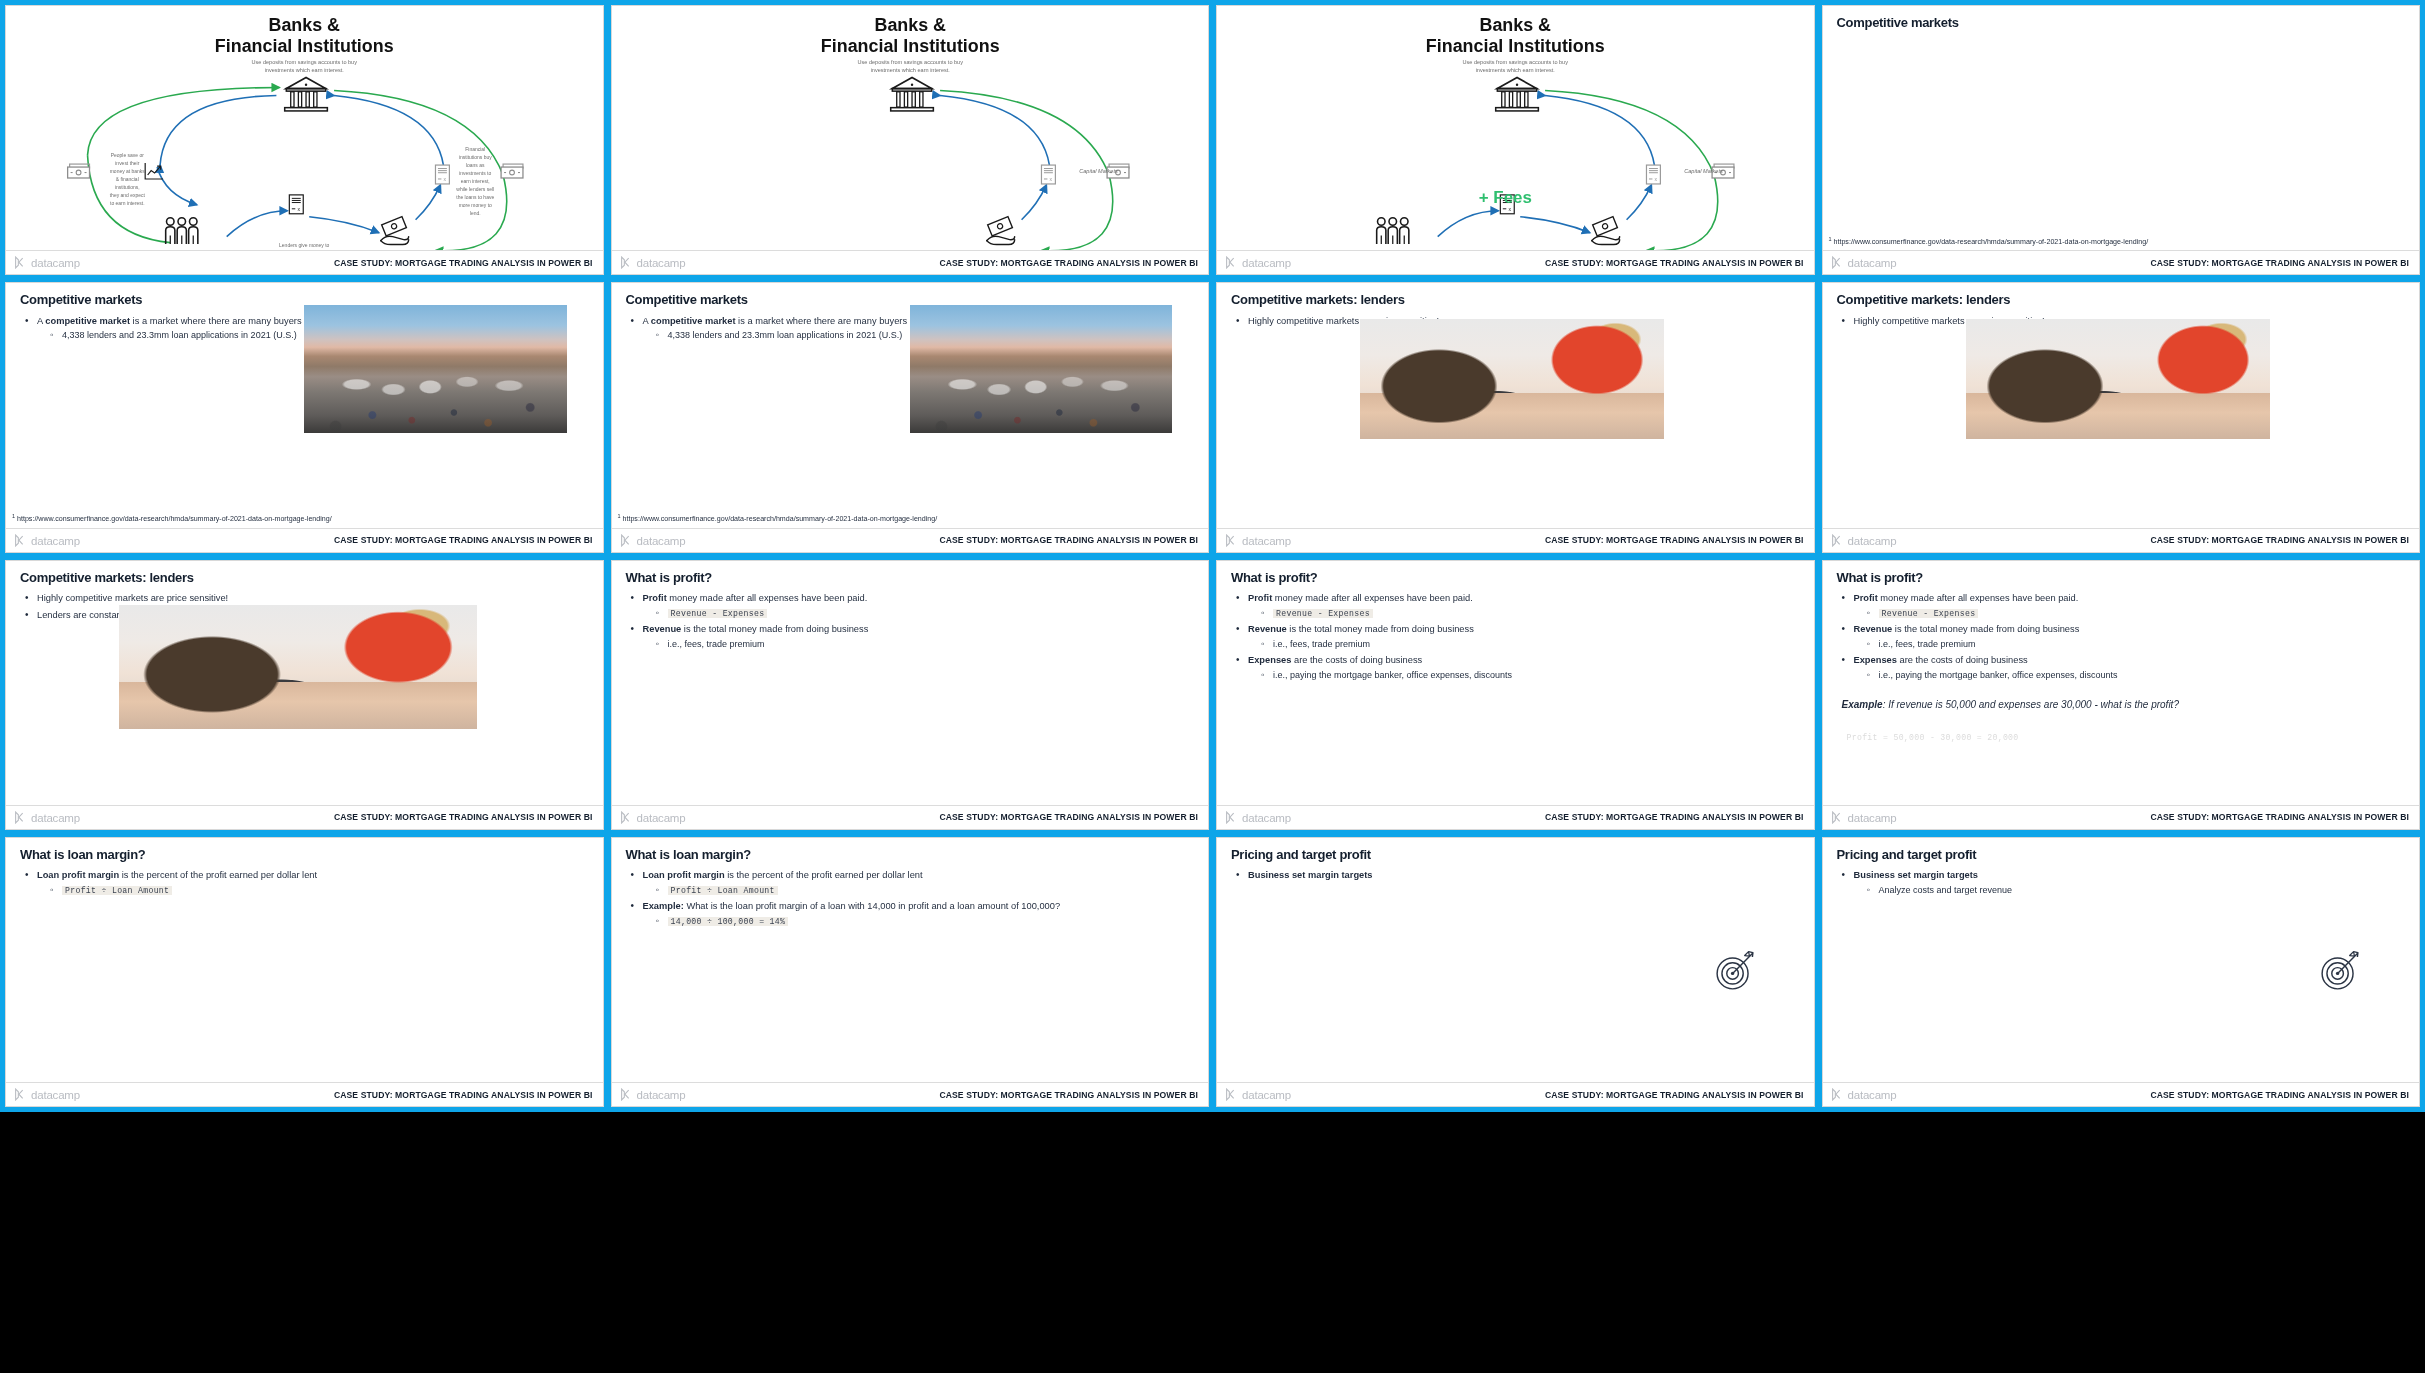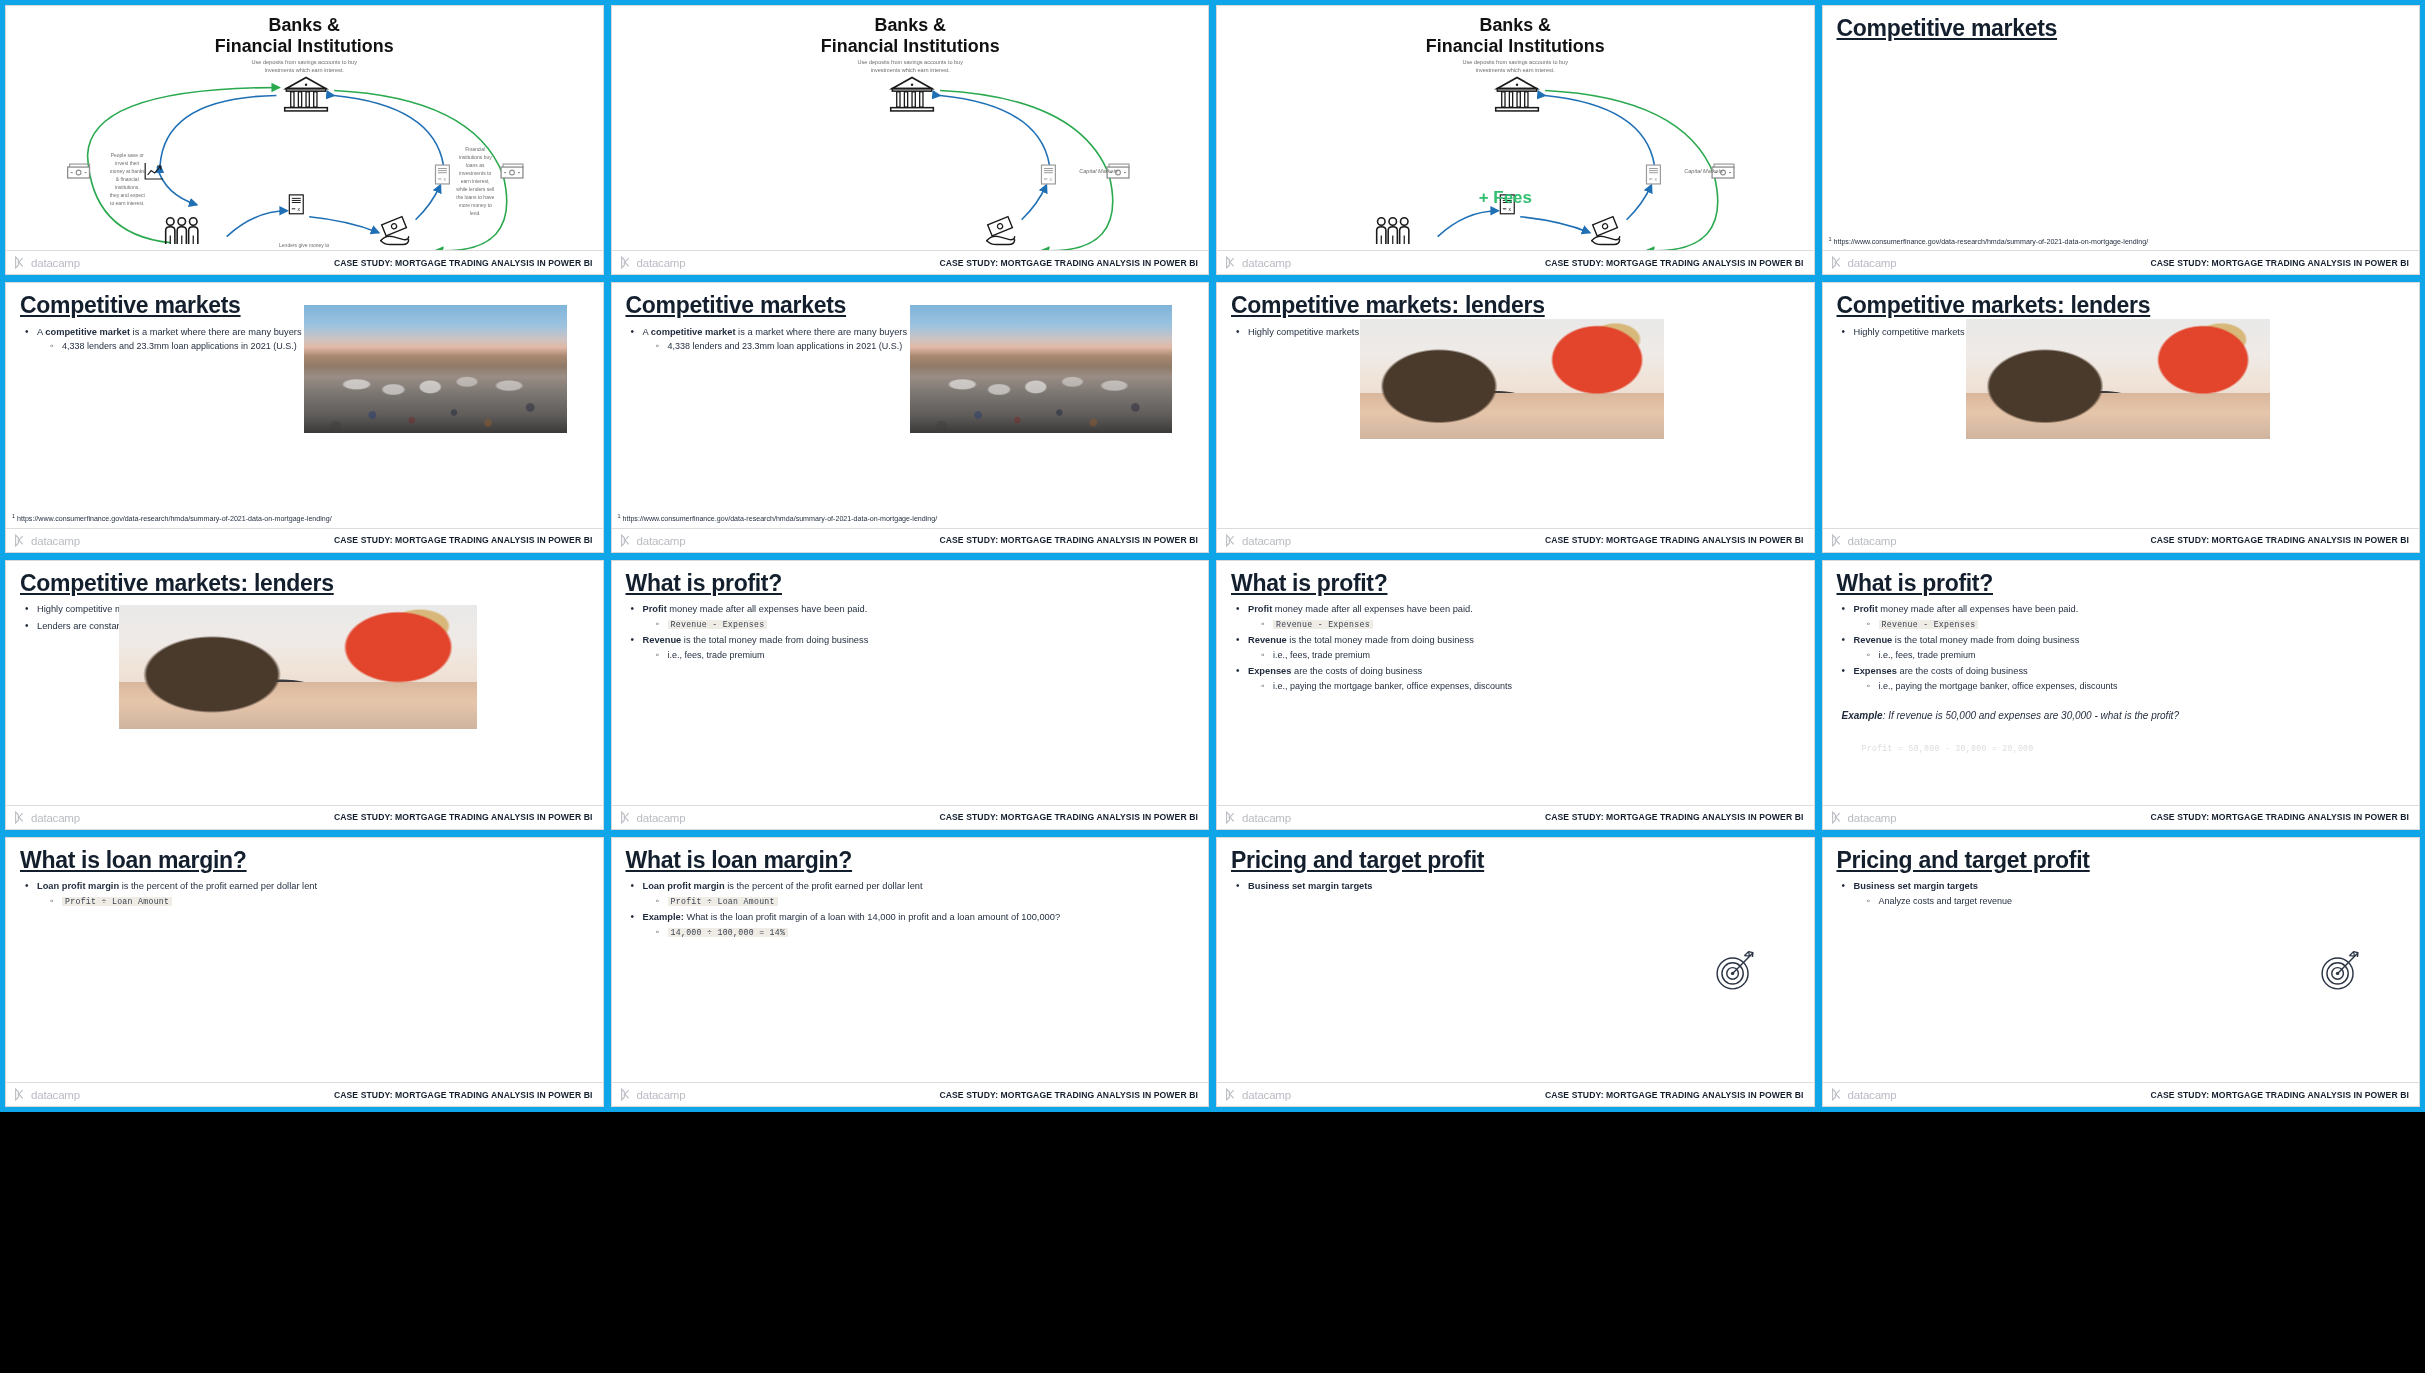--- a/index.html
+++ b/index.html
@@ -21,22 +21,22 @@
     position:relative;
     overflow:hidden;
     display:flex;
     flex-direction:column;
     border:1px solid #d8d8d8;
   }
   .slide-body { flex:1 1 auto; position:relative; padding:10px 14px 0 14px; overflow:hidden; }
 
   
   .s-title {
-    font-size:23px; font-weight:bold; color:#141f2e;
-    letter-spacing:-0.3px; line-height:1.1; margin-bottom:7px;text-decoration:underline;
+    font-size:13px; font-weight:bold; color:#141f2e;
+    letter-spacing:-0.3px; line-height:1.1; margin-bottom:7px;
   }
   ul.lvl1 { list-style:none; margin:0 0 0 4px; padding:0; }
   ul.lvl1 > li { position:relative; padding-left:13px; font-size:9.3px; color:#1f2a3c;
                  line-height:1.38; margin-bottom:4px; }
   ul.lvl1 > li::before { content:"•"; position:absolute; left:1px; top:-1px; font-size:10px; color:#1f2a3c; }
   ul.lvl2 { list-style:none; margin:2px 0 0 13px; padding:0; }
   ul.lvl2 > li { position:relative; padding-left:12px; font-size:9px; color:#1f2a3c;
                  line-height:1.38; margin-bottom:2px; }
   ul.lvl2 > li::before { content:"\25E6"; position:absolute; left:0; top:-1px; font-size:10px; color:#1f2a3c; }
   .b { font-weight:bold; }
@@ -614,21 +614,21 @@
               <li><span class="code">Revenue - Expenses</span></li>
             </ul></li>
           <li><span class="b">Revenue</span> is the total money made from doing business<ul class="lvl2">
               <li>i.e., fees, trade premium</li>
             </ul></li>
           <li><span class="b">Expenses</span> are the costs of doing business<ul class="lvl2">
               <li>i.e., paying the mortgage banker, office expenses, discounts</li>
             </ul></li>
         </ul>
         <div class="para"><span class="b">Example</span>: If revenue is 50,000 and expenses are 30,000 - what is the profit?</div>
-        <div style="margin:14px 0 0 22px"><span class="code faded">Profit = 50,000 - 30,000 = 20,000</span></div>
+        <div style="margin:14px 0 0 7px"><span class="code faded">Profit = 50,000 - 30,000 = 20,000</span></div>
       </div>
       <div class="footer">
       <div class="brand">
         <svg class="logo" viewBox="0 0 24 24">
     <path d="M3 2 L3 22 L8 17 L8 7 Z" fill="none" stroke="#b9bcc2" stroke-width="2"></path>
     <path d="M16 4 L9 11.5 L16 19" fill="none" stroke="#b9bcc2" stroke-width="2"></path>
   </svg>
         <span class="word">datacamp</span>
       </div>
       <div class="footer-right">CASE STUDY: MORTGAGE TRADING ANALYSIS IN POWER BI</div>

